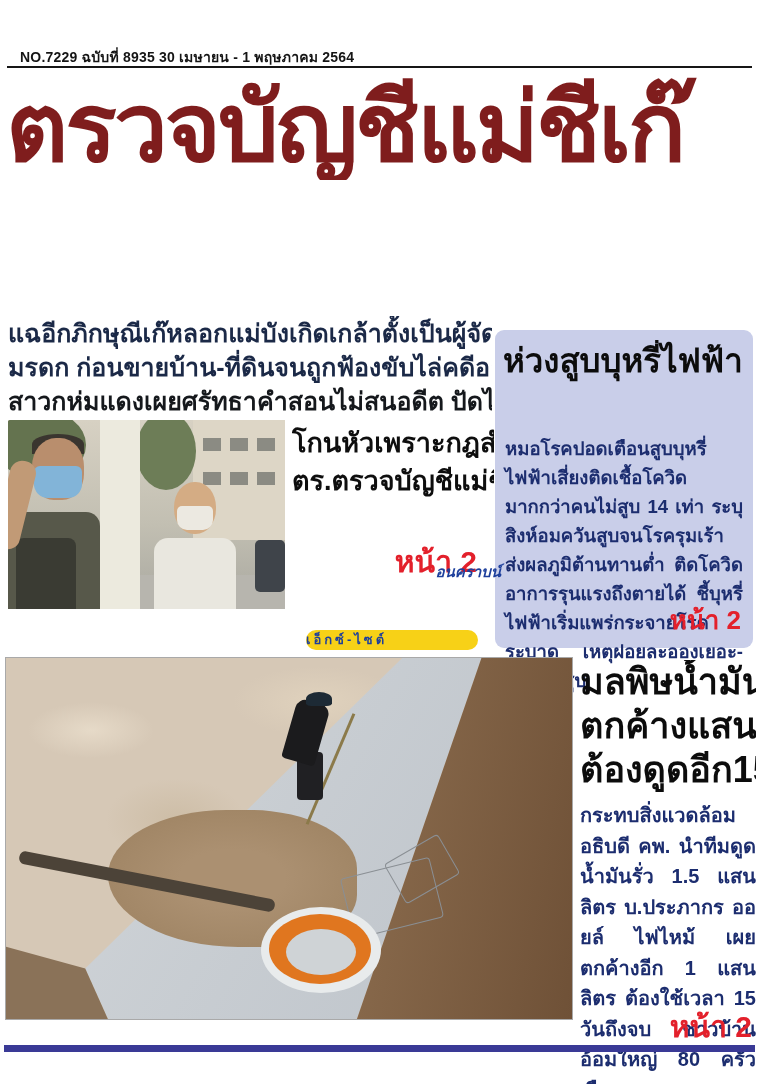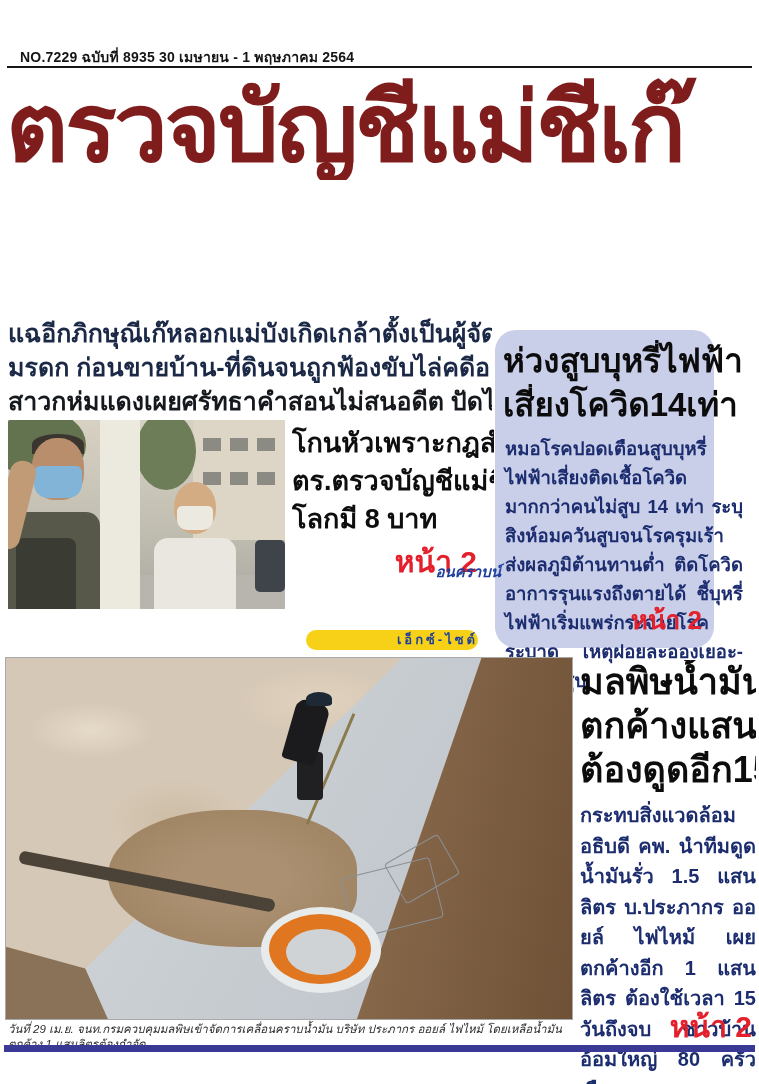--- a/index.html
+++ b/index.html
@@ -15,21 +15,21 @@
   .h1{position:absolute;left:6px;width:752px;font-weight:900;color:#7f1d1d;
       font-size:96px;line-height:104px;letter-spacing:-3px;white-space:nowrap;overflow:hidden;
       transform-origin:left top;}
   .h1.l1{top:76px;}
   .h1.l2{top:192px;}
   
   .subhead{position:absolute;left:8px;top:316px;width:484px;font-weight:800;
       font-size:25px;line-height:34px;color:#1b2947;white-space:nowrap;overflow:hidden;}
   .subhead .black{color:#15181c;}
   
-  .panel{position:absolute;left:495px;top:330px;width:219px;height:318px;background:#c9cee9;border-radius:21px;}
+  .panel{position:absolute;left:495px;top:330px;width:258px;height:318px;background:#c9cee9;border-radius:9px;}
   .panel-head{position:absolute;left:8px;width:244px;font-weight:900;color:#0c0c0c;font-size:33px;line-height:42px;white-space:nowrap;overflow:hidden;}
   .panel-head.l1{top:10px;}
   .panel-head.l2{top:54px;}
   .panel-body{position:absolute;left:10px;top:104px;width:238px;margin:0;
       font-size:18.5px;line-height:29px;font-weight:600;color:#1c2d6f;text-align:justify;}
   .pageref{color:#e3202b;font-weight:900;}
   .panel-ref{position:absolute;right:12px;bottom:8px;font-size:26px;}
   
   .photoL{position:absolute;left:8px;top:420px;width:277px;height:189px;overflow:hidden;background:linear-gradient(#d7d1c3 0%,#c2bfb2 55%,#a9a8a0 100%);}
   .pl-foliage1{position:absolute;left:-12px;top:-10px;width:90px;height:70px;background:#64734f;border-radius:50%;}
@@ -52,21 +52,21 @@
   .teaser{position:absolute;left:292px;top:424px;width:202px;font-size:27px;line-height:38px;font-weight:800;color:#0e0e0e;white-space:nowrap;overflow:hidden;}
   .teaser-ref{position:absolute;left:292px;top:538px;width:185px;text-align:right;font-size:30px;}
   
   .logo{position:absolute;left:296px;top:562px;width:205px;height:88px;}
   .logo-brand{position:absolute;right:0;top:-2px;font-size:15px;font-weight:800;font-style:italic;color:#1d3f9c;}
   .logo-word{position:absolute;left:0;top:8px;font-style:italic;font-weight:900;font-size:52px;line-height:52px;letter-spacing:-2px;}
   .logo-x{color:#e02520;text-shadow:2px 2px 0 #1d3f9c;}
   .logo-dot{color:#e02520;font-size:30px;}
   .logo-cite{color:#ffffff;-webkit-text-stroke:2.5px #1d3f9c;text-shadow:3px 3px 0 #e02520;}
   .logo-tag{position:absolute;left:10px;bottom:0;width:172px;height:20px;background:#f7d117;border-radius:10px;
-      color:#1d3f9c;font-weight:900;font-size:13px;line-height:20px;text-align:right;letter-spacing:3px;}
+      color:#1d3f9c;font-weight:900;font-size:13px;line-height:20px;text-align:left;letter-spacing:3px;}
   
   .captionL{position:absolute;left:8px;top:615px;width:282px;font-size:11.5px;line-height:15px;font-style:italic;color:#3c3c3c;}
   
   .photoB{position:absolute;left:5px;top:657px;width:566px;height:361px;overflow:hidden;border:1px solid #a9a9a9;background:#d6c8b6;}
   .pb-field{position:absolute;inset:0;background:
       radial-gradient(90px 40px at 15% 20%,#e6dac8 0%,transparent 70%),
       radial-gradient(120px 50px at 55% 12%,#e0d2bd 0%,transparent 70%),
       radial-gradient(100px 60px at 30% 45%,#cdbda6 0%,transparent 70%),
       radial-gradient(140px 70px at 70% 35%,#dccdb8 0%,transparent 70%),
       #d6c8b6;}
@@ -109,21 +109,20 @@
   <div class="h1 l1">ตรวจบัญชีแม่ชีเก๊</div>
 
   <div class="subhead">
     <div>แฉอีกภิกษุณีเก๊หลอกแม่บังเกิดเกล้าตั้งเป็นผู้จัดการ</div>
     <div>มรดก ก่อนขายบ้าน-ที่ดินจนถูกฟ้องขับไล่คดีอยู่ชั้นศาล</div>
     <div class="black">สาวกห่มแดงเผยศรัทธาคำสอนไม่สนอดีต ปัดไม่ใช่ชี</div>
   </div>
 
   <div class="panel">
     <div class="panel-head l1">ห่วงสูบบุหรี่ไฟฟ้า</div>
-    <div class="panel-head l2">เสี่ยงโควิด14เท่า</div>
     <p class="panel-body">หมอโรคปอดเตือนสูบบุหรี่ไฟฟ้าเสี่ยงติดเชื้อโควิดมากกว่าคนไม่สูบ 14 เท่า ระบุสิงห์อมควันสูบจนโรครุมเร้า ส่งผลภูมิต้านทานต่ำ ติดโควิดอาการรุนแรงถึงตายได้ ชี้บุหรี่ไฟฟ้าเริ่มแพร่กระจายโรคระบาด เหตุฝอยละอองเยอะ-แชร์กันสูบ</p>
     <div class="pageref panel-ref">หน้า 2</div>
   </div>
 
   <div class="photoL">
     <div class="pl-foliage1"></div>
     <div class="pl-building"></div>
     <div class="pl-win" style="left:195px;top:18px;"></div>
     <div class="pl-win" style="left:222px;top:18px;"></div>
     <div class="pl-win" style="left:249px;top:18px;"></div>
@@ -141,21 +140,20 @@
     <div class="pl-man-vest"></div>
     <div class="pl-man-hair"></div>
     <div class="pl-man-head"></div>
     <div class="pl-man-mask"></div>
     <div class="pl-arm"></div>
   </div>
 
   <div class="teaser">
     <div>โกนหัวเพราะกฎสำนัก</div>
     <div>ตร.ตรวจบัญชีแม่ชีลวง</div>
-    <div>โลกมี 8 บาท</div>
   </div>
   <div class="pageref teaser-ref">หน้า 2</div>
 
   <div class="logo">
     <div class="logo-brand">อนคราบน์</div>
     <div class="logo-tag">เอ็กซ์-ไซต์</div>
   </div>
 
 
   <div class="photoB">
@@ -175,16 +173,15 @@
     <div class="pb-skimmer-ring"></div>
     <div class="pb-skimmer-inner"></div>
   </div>
 
   <div class="h2b l1">มลพิษน้ำมันรั่ว!</div>
   <div class="h2b l2">ตกค้างแสนลิตร</div>
   <div class="h2b l3">ต้องดูดอีก15วัน</div>
   <p class="oil-body">กระทบสิ่งแวดล้อม อธิบดี คพ. นำทีมดูดน้ำมันรั่ว 1.5 แสนลิตร บ.ประภากร ออยล์ ไฟไหม้ เผยตกค้างอีก 1 แสนลิตร ต้องใช้เวลา 15 วันถึงจบ ชาวบ้านอ้อมใหญ่ 80 ครัวเรือนกระทบจากคราบน้ำมันไหลลงคลองสาธารณะ</p>
   <div class="pageref oil-ref">หน้า 2</div>
 
-  <div class="captionB">วันที่ 29 เม.ย. จนท.กรมควบคุมมลพิษเข้าจัดการเคลื่อนคราบน้ำมัน บริษัท ประภากร ออยล์ ไฟไหม้ โดยเหลือน้ำมันตกค้าง 1 แสนลิตรต้องกำจัด</div>
   <div class="bottom-bar"></div>
 
 </div>
 
 </body></html>

